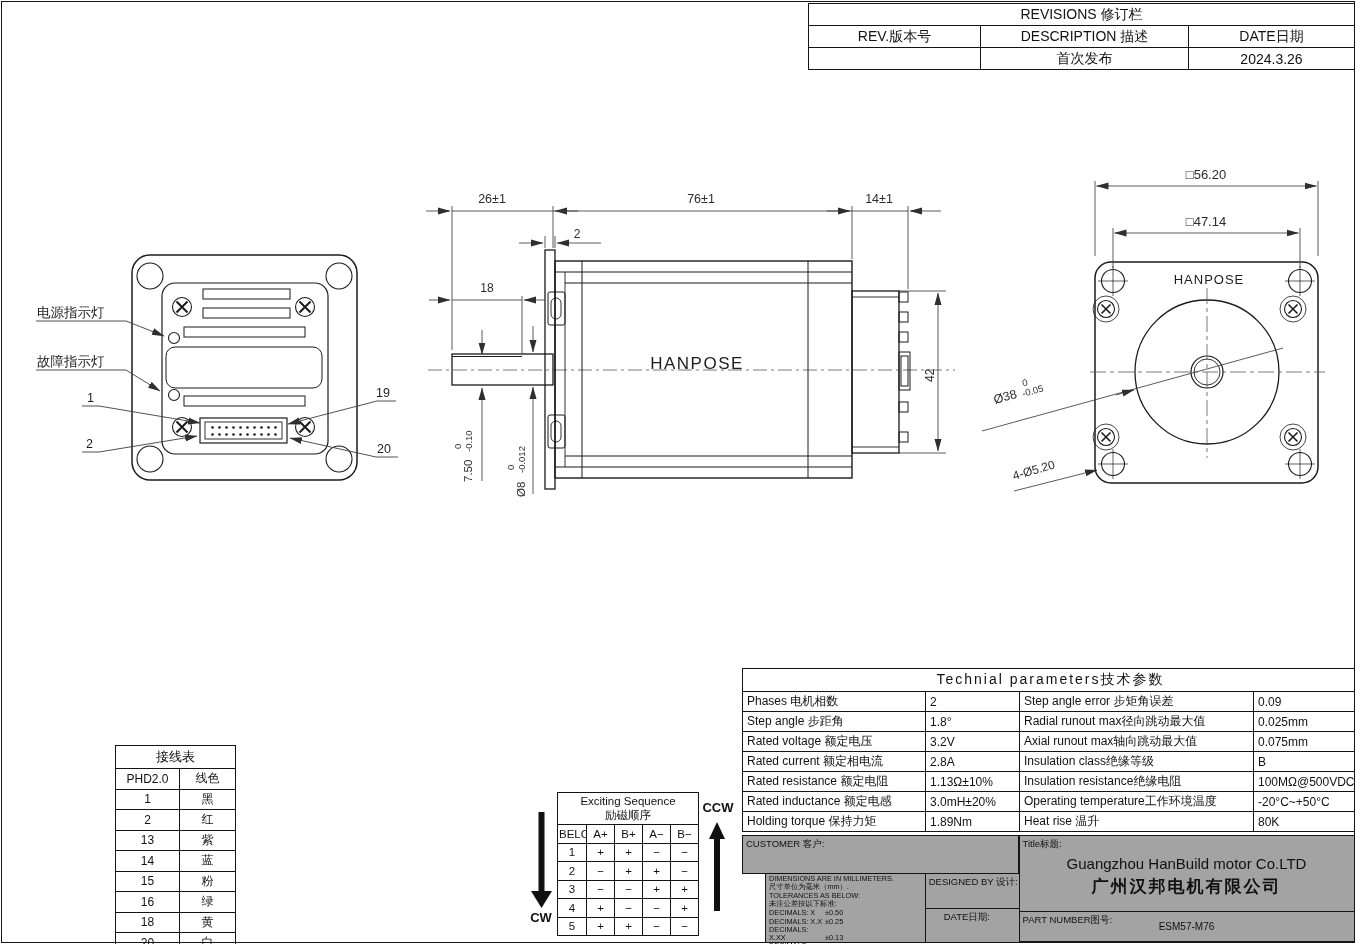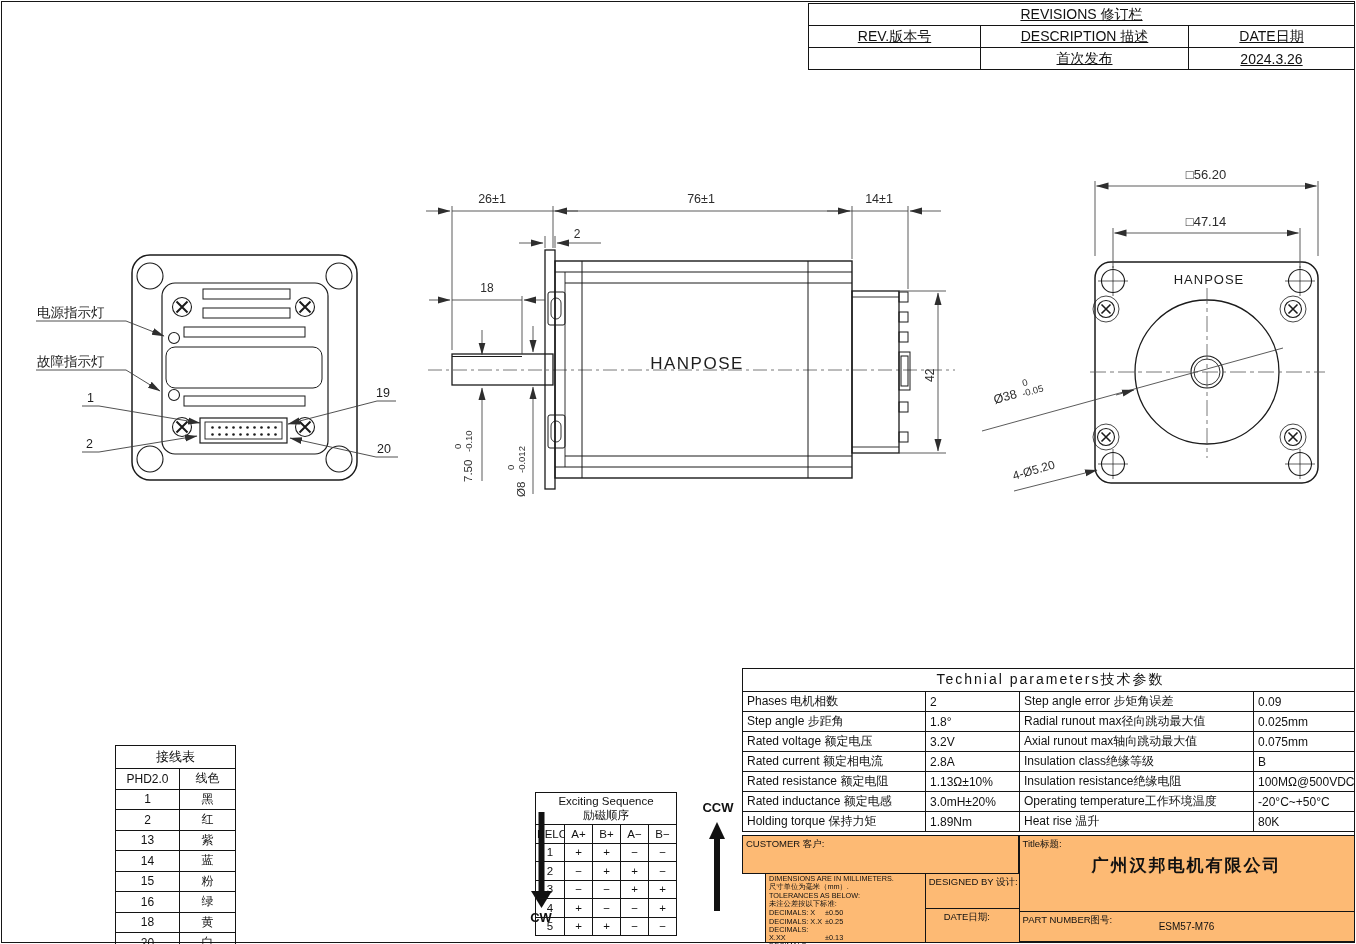--- a/index.html
+++ b/index.html
@@ -4,36 +4,36 @@
 <style>
   html,body{margin:0;padding:0;background:#fff;}
   body{font-family:"Liberation Sans","DejaVu Sans",sans-serif;color:#111;}
   #sheet{position:relative;width:1356px;height:944px;background:#fff;overflow:hidden;}
   #sheet svg{position:absolute;left:0;top:0;pointer-events:none;font-family:"Liberation Sans","DejaVu Sans",sans-serif;}
   .frame{position:absolute;left:1px;top:1px;width:1352px;height:940px;border:1.5px solid #161616;}
   table{border-collapse:collapse;table-layout:fixed;}
   td,th{border:1.3px solid #141414;font-weight:normal;overflow:hidden;white-space:nowrap;}
   .abs{position:absolute;}
   
-  .rev-table{font-size:14px;text-decoration:underline;}
+  .rev-table{font-size:14px;}
   .rev-table td{text-align:center;height:19px;}
   
   .tech-table{font-size:12px;}
   .tech-table .tt-title{text-align:center;font-size:14px;height:22px;letter-spacing:2px;}
   .tech-table td{height:19px;padding:0 0 0 4px;text-align:left;margin-left:42px;}
   
   .wire-table{font-size:12px;}
   .wire-table td{text-align:center;height:17.5px;}
   .wire-table .w-title{font-size:13px;height:20px;}
   
   .exc-table{font-size:11.5px;}
   .exc-table td{text-align:center;height:15.5px;}
   .exc-table .e-title{height:29px;line-height:1.15;font-size:11.5px;}
   
-  .tb-box{position:absolute;border:1.3px solid #141414;background:#fdba74;box-sizing:border-box;}
+  .tb-box{position:absolute;border:1.3px solid #141414;background:#a3a3a3;box-sizing:border-box;}
   .tb-label{font-size:9.5px;padding:2px 0 0 3px;}
   .tiny{font-size:7.3px;line-height:7.6px;padding:1px 0 0 3px;}
   .tol-row span.tl{display:inline-block;width:56px;}
   .company-en{text-align:center;font-size:15px;margin-top:4px;}
   .company-cn{text-align:center;font-size:17px;font-weight:bold;margin-top:3px;letter-spacing:2px;}
   .part-num{text-align:center;font-size:10px;margin-top:0px;}
 </style>
 </head>
 <body>
 
@@ -420,21 +420,21 @@
           <td>18</td>
           <td>黄</td>
         </tr>
     <tr>
           <td>20</td>
           <td>白</td>
         </tr>
   </tbody>
     </table>
 
-  <table class="exc-table abs" style="left:535px;top:792px;width:141px;">
+  <table class="exc-table abs" style="left:557px;top:792px;width:141px;">
     <colgroup>
         <col style="width:29px">
         <col style="width:28px">
         <col style="width:28px">
         <col style="width:28px">
         <col style="width:28px">
       </colgroup>
     <tbody>
         <tr>
           <td colspan="5" class="e-title"><span>Exciting Sequence</span><br><span>励磁顺序</span></td>
@@ -499,19 +499,20 @@
 
   </div>
   <div class="tb-box" style="left:924.7px;top:872.7px;width:95px;height:36px;">
     <div class="tb-label">DESIGNED BY 设计:</div>
   </div>
   <div class="tb-box" style="left:924.7px;top:907.5px;width:95px;height:35px;padding-left:15px;">
     <div class="tb-label">DATE日期:</div>
   </div>
   <div class="tb-box" style="left:1018.5px;top:835px;width:336px;height:97px;">
     <div class="tb-label">Title标题:</div>
+    <div class="company-en">Guangzhou HanBuild motor Co.LTD</div>
     <div class="company-cn">广州汉邦电机有限公司</div>
   </div>
   <div class="tb-box" style="left:1018.5px;top:910.7px;width:336px;height:31.5px;">
     <div class="tb-label" style="position:absolute;left:0;top:0;">PART NUMBER图号:</div>
     <div class="part-num" style="margin-top:9px;">ESM57-M76</div>
   </div>
 </div>
 
 </body></html>

